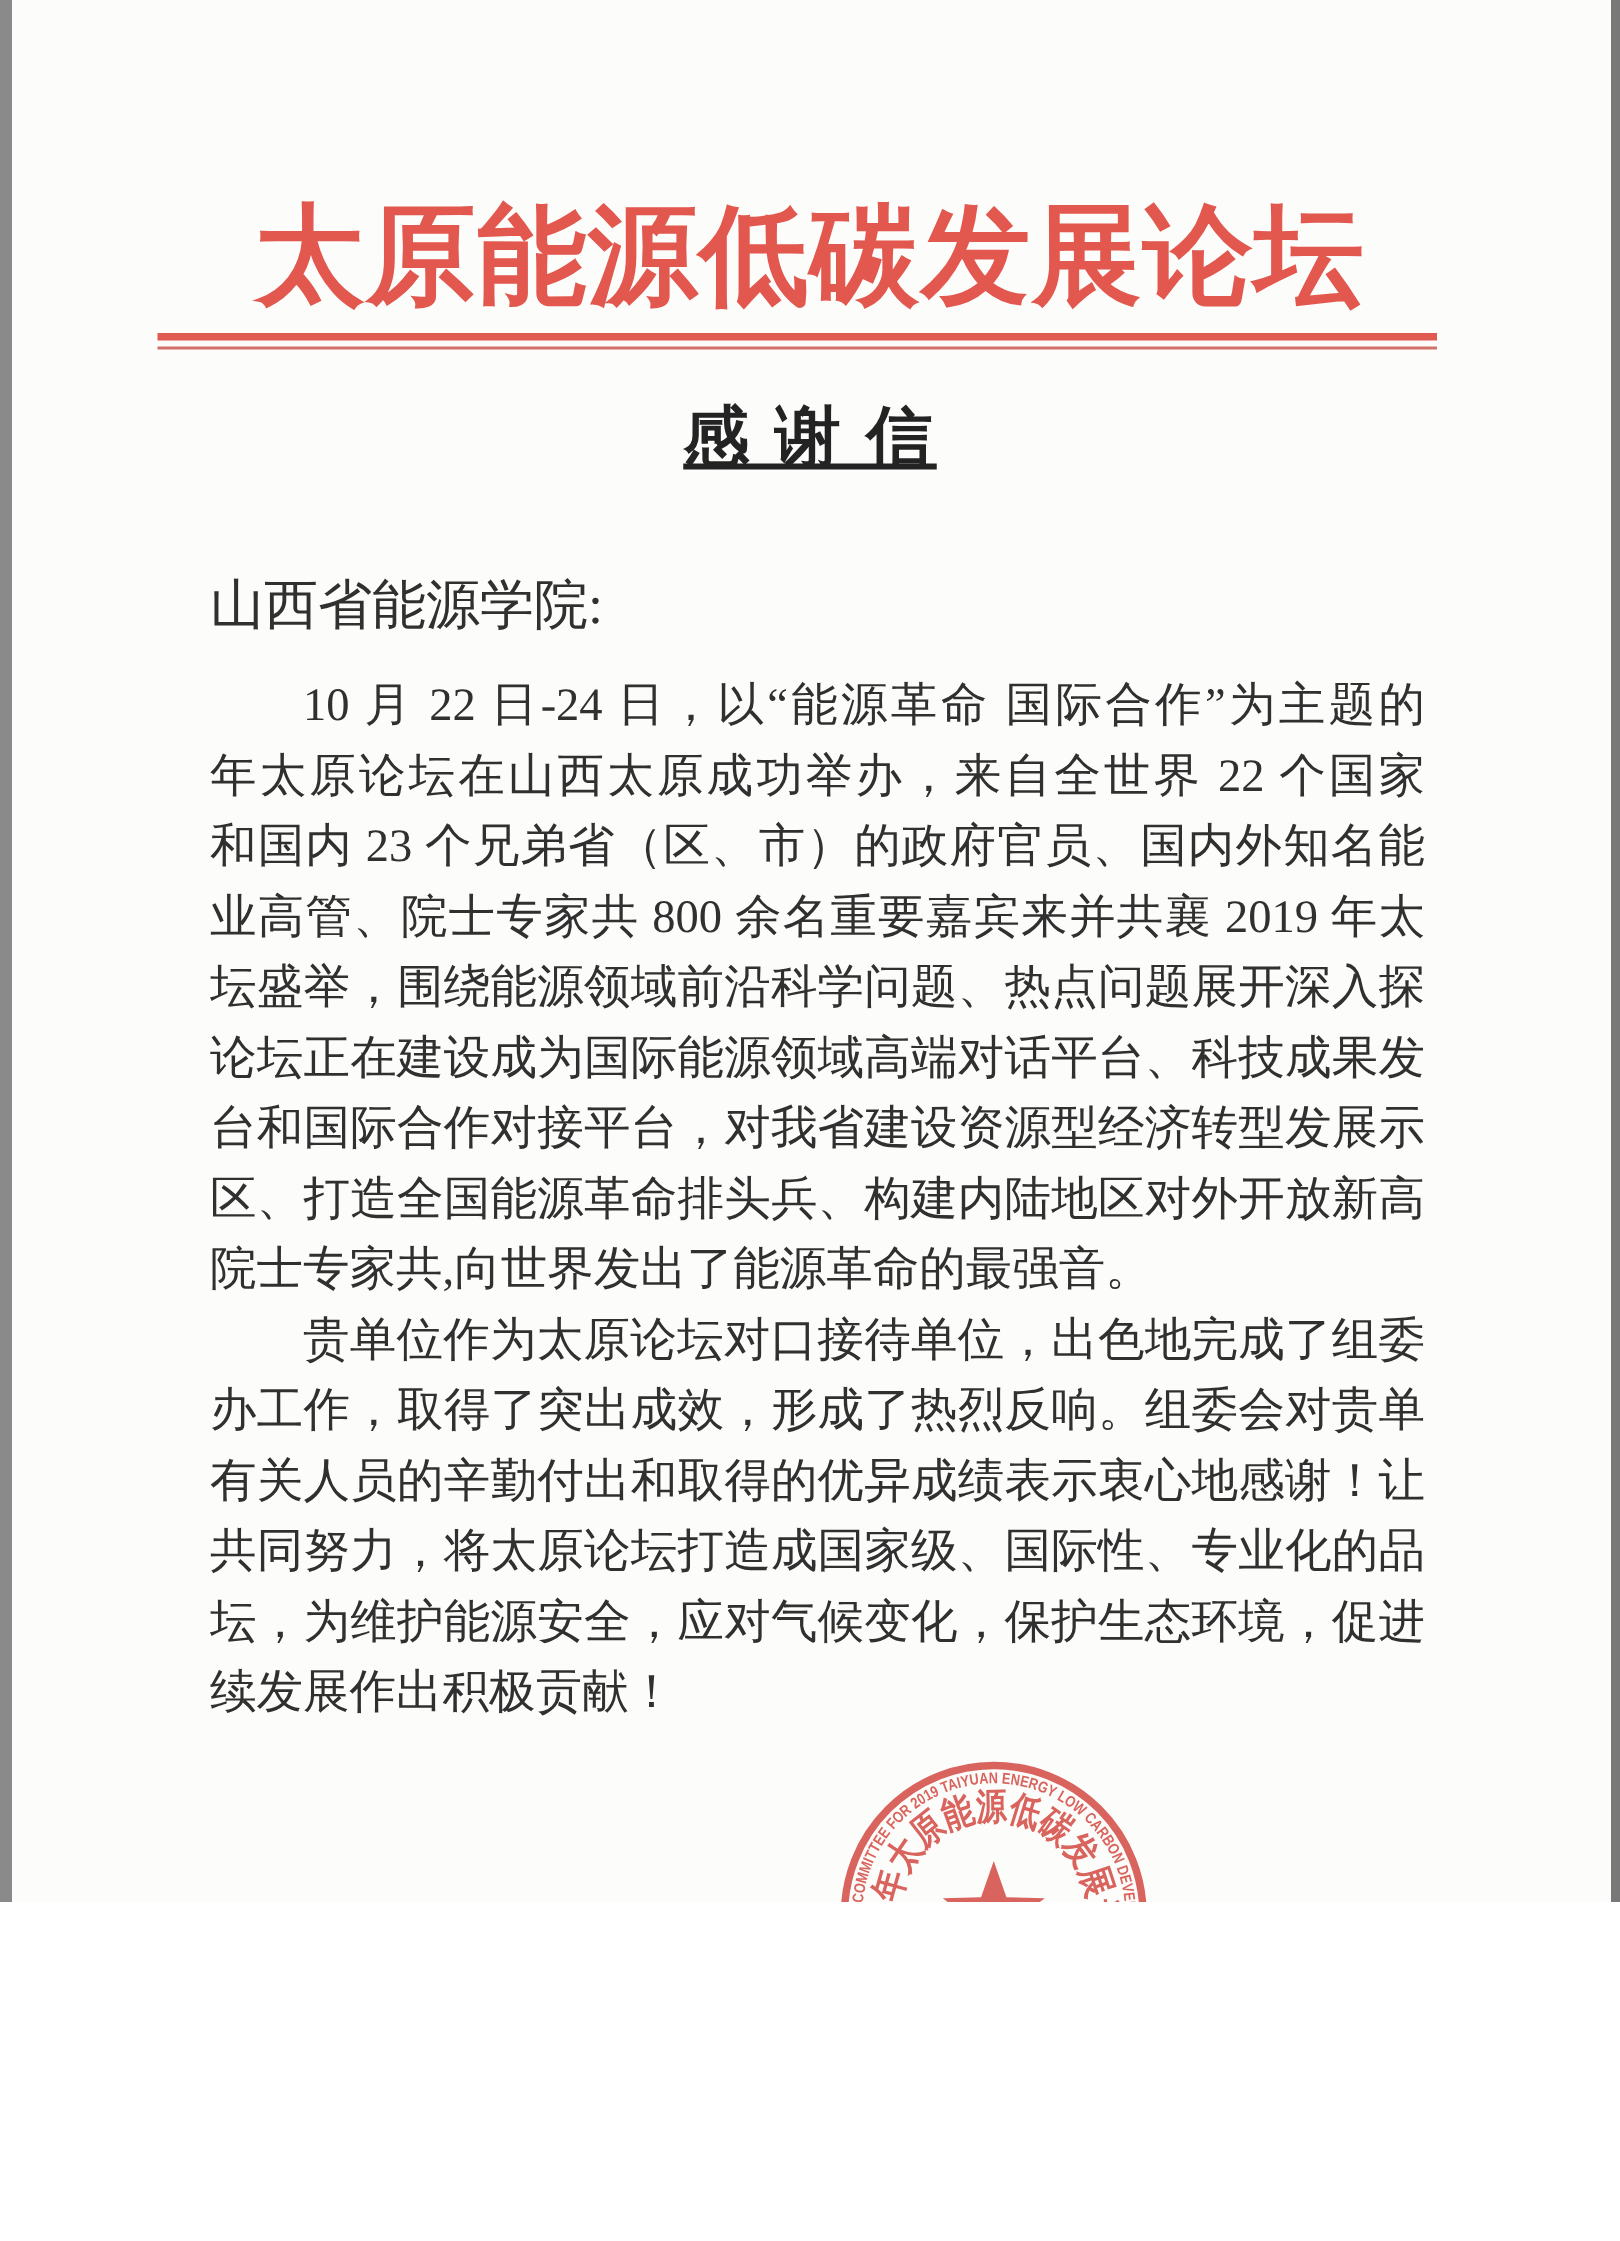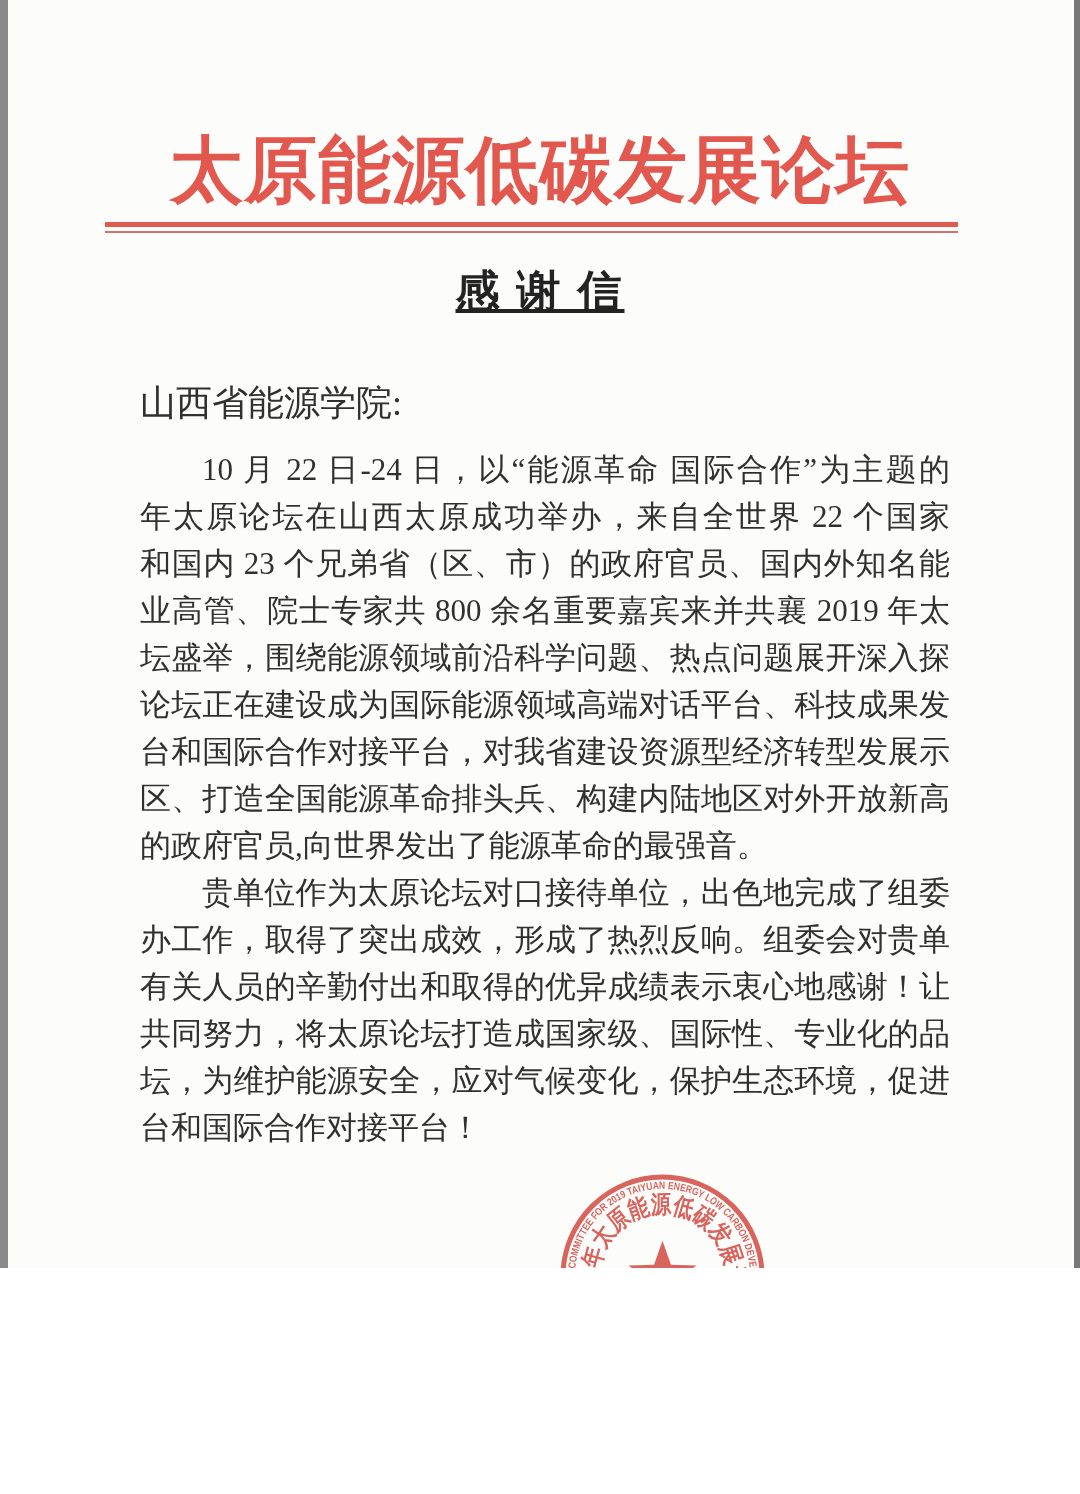--- a/index.html
+++ b/index.html
@@ -104,27 +104,27 @@
   <div class="body-block">
     <div class="salutation">山西省能源学院:</div>
     <div class="body-line indent">10 月 22 日-24 日，以“能源革命 国际合作”为主题的 2019</div>
     <div class="body-line">年太原论坛在山西太原成功举办，来自全世界 22 个国家（地区）</div>
     <div class="body-line">和国内 23 个兄弟省（区、市）的政府官员、国内外知名能源企</div>
     <div class="body-line">业高管、院士专家共 800 余名重要嘉宾来并共襄 2019 年太原论</div>
     <div class="body-line">坛盛举，围绕能源领域前沿科学问题、热点问题展开深入探讨。</div>
     <div class="body-line">论坛正在建设成为国际能源领域高端对话平台、科技成果发布平</div>
     <div class="body-line">台和国际合作对接平台，对我省建设资源型经济转型发展示范</div>
     <div class="body-line">区、打造全国能源革命排头兵、构建内陆地区对外开放新高地起</div>
-    <div class="body-line p-end">的政府官员,向世界发出了能源革命的最强音。</div>
+    <div class="body-line p-end">院士专家共,向世界发出了能源革命的最强音。</div>
     <div class="body-line indent">贵单位作为太原论坛对口接待单位，出色地完成了组委会交</div>
     <div class="body-line">办工作，取得了突出成效，形成了热烈反响。组委会对贵单位及</div>
     <div class="body-line">有关人员的辛勤付出和取得的优异成绩表示衷心地感谢！让我们</div>
     <div class="body-line">共同努力，将太原论坛打造成国家级、国际性、专业化的品牌论</div>
     <div class="body-line">坛，为维护能源安全，应对气候变化，保护生态环境，促进可持</div>
-    <div class="body-line p-end">台和国际合作对接平台！</div>
+    <div class="body-line p-end">续发展作出积极贡献！</div>
   </div>
 
   <svg class="stamp-svg" viewBox="0 0 212 212" xmlns="http://www.w3.org/2000/svg">
     <defs>
       <path id="engArc" d="M 43.8 168.2 A 88 88 0 1 1 168.2 168.2" fill="none"></path>
       <path id="cnArc" d="M 50.6 138 A 64 64 0 1 1 161.4 138" fill="none"></path>
     </defs>
     <circle cx="106" cy="106" r="100" fill="none" stroke="#d6544c" stroke-width="5"></circle>
     <text font-family="Liberation Sans, sans-serif" font-size="10.5" font-weight="bold" fill="#d6544c">
       <textPath href="#engArc" startOffset="0" textLength="412" lengthAdjust="spacingAndGlyphs">THE ORGANIZING COMMITTEE FOR 2019 TAIYUAN ENERGY LOW CARBON DEVELOPMENT FORUM</textPath>

